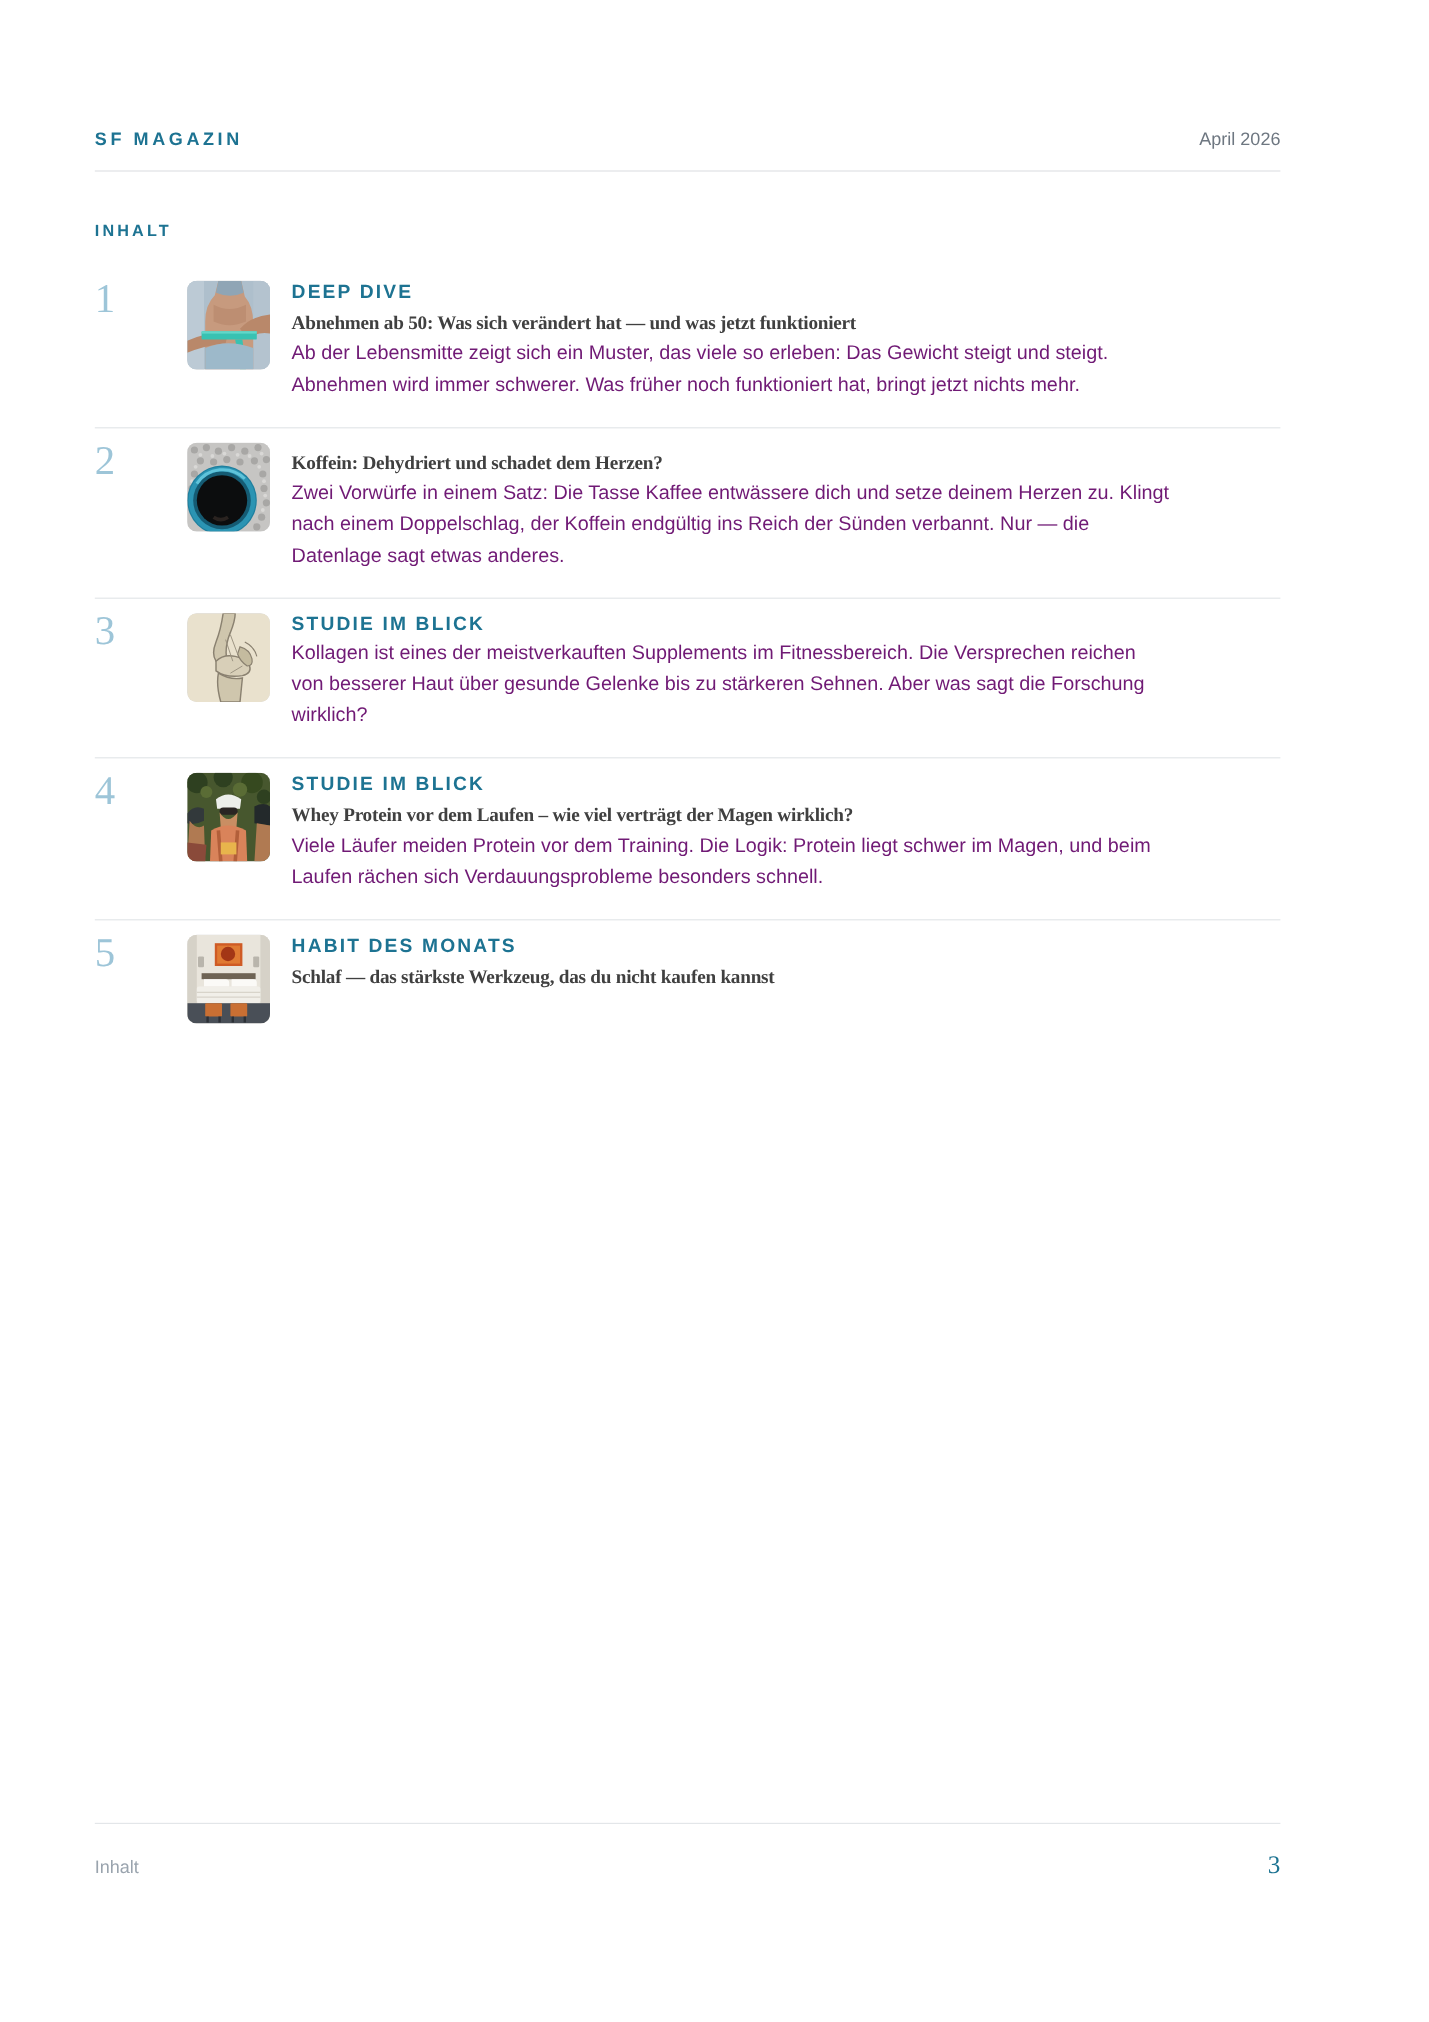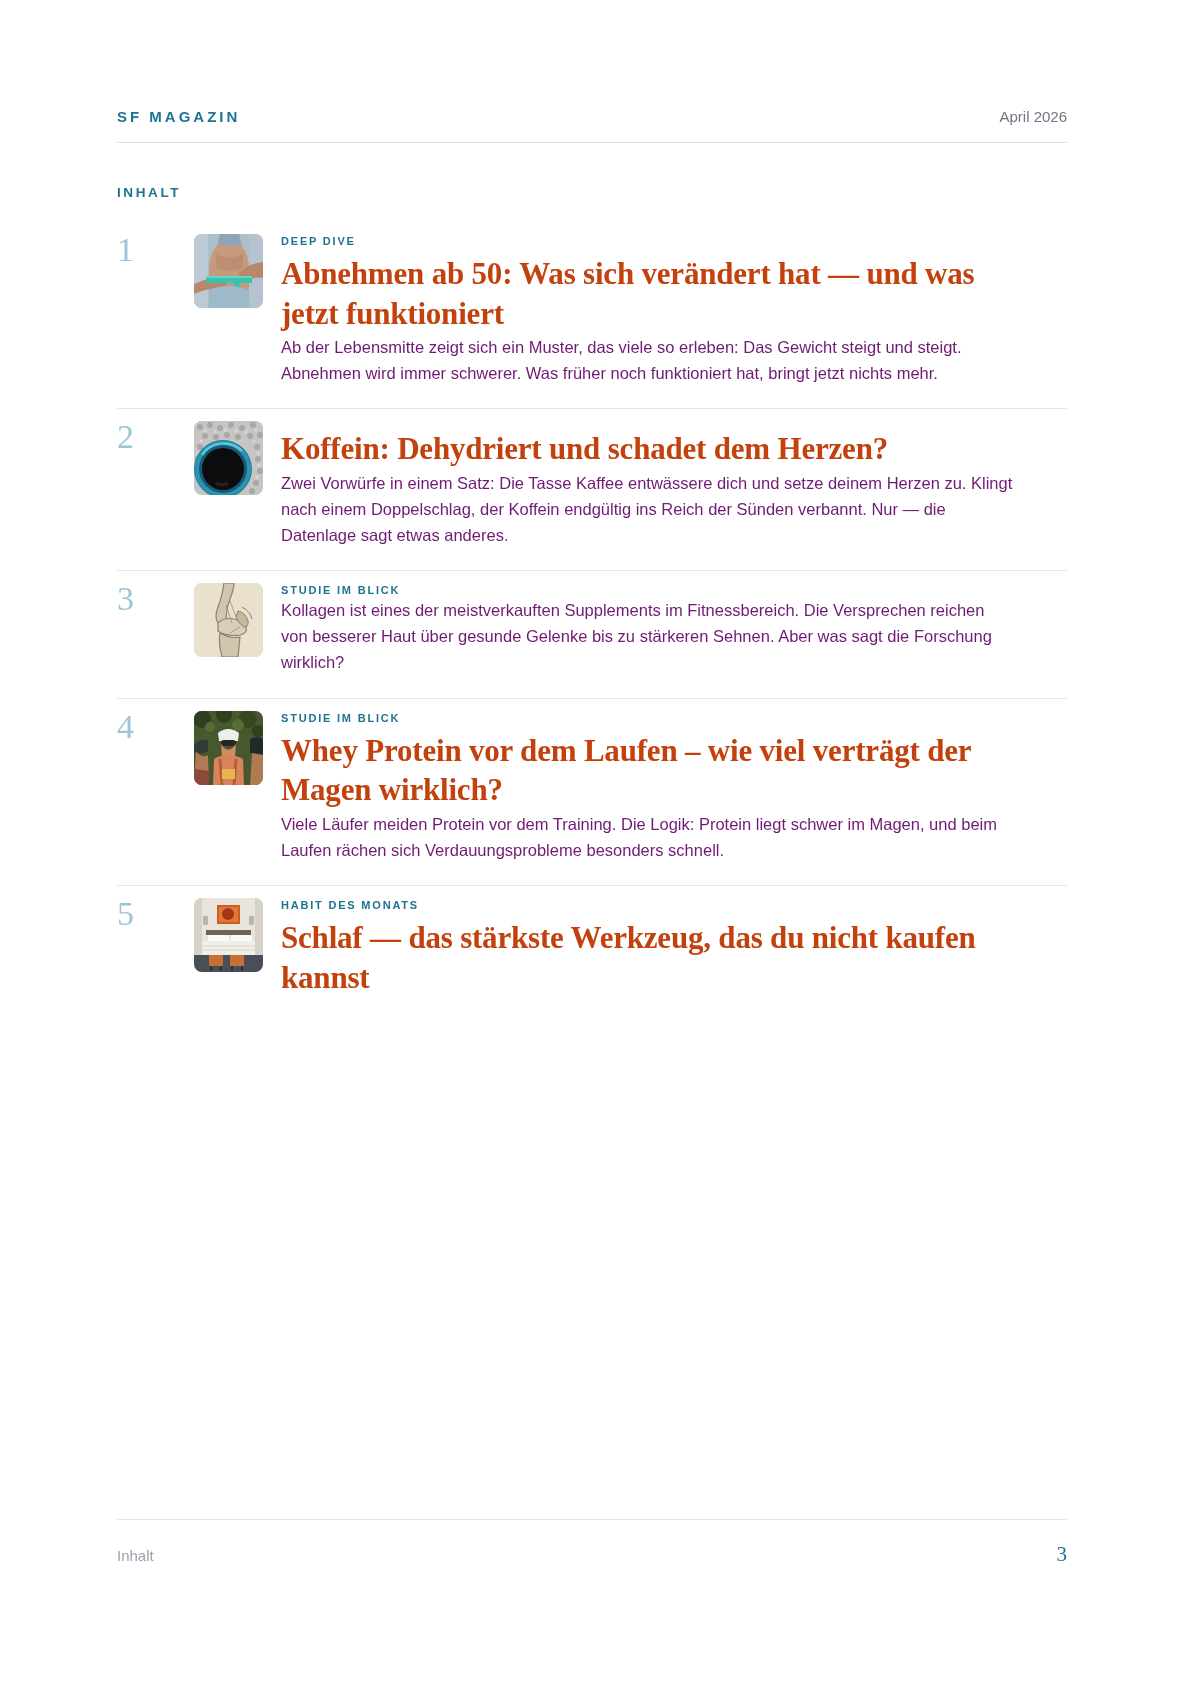--- a/index.html
+++ b/index.html
@@ -1,19 +1,19 @@
 <!DOCTYPE html>
 <html><head>
 <meta charset="utf-8">
 <style>
   * { margin:0; padding:0; box-sizing:border-box; }
   html,body { background:#ffffff; }
   .page {
     width:1191px; height:1685px; margin:0 auto; background:#ffffff;
-    padding:108px 124px 0 117px;
+    padding:108px 124px 0 79px;
     display:flex; flex-direction:column;
     font-family:"Liberation Sans", sans-serif;
     overflow:hidden;
   }
   
   .masthead { display:flex; justify-content:space-between; align-items:baseline; }
   .brand { font-size:15px; font-weight:700; letter-spacing:3px; color:#1d7392; }
   .issue-date { font-size:15px; color:#6e7781; }
   .header-rule { border:none; border-top:1px solid #dfe2e5; margin-top:17px; }
   
@@ -26,24 +26,24 @@
   }
   .toc-item:first-child { padding-top:0; }
   .toc-item:last-child { border-bottom:none; }
   .item-number {
     font-family:"Liberation Serif", serif; font-size:34px; line-height:0.95;
     color:#9dc5d8; font-weight:400;
   }
   .thumb { width:69px; height:74px; border-radius:8px; overflow:hidden; background:#d8d8d8; }
   .thumb svg { display:block; width:100%; height:100%; }
   .item-body { padding-top:1px; }
-  .category { font-size:11px; font-weight:700; letter-spacing:1.8px; color:#1d7392; }
+  .category { font-size:16px; font-weight:700; letter-spacing:1.8px; color:#1d7392; }
   .title {
-    font-family:"Liberation Serif", serif; font-size:31px; font-weight:700;
-    color:#c2410c; line-height:1.28; margin-top:7px; max-width:700px; letter-spacing:-0.2px;
+    font-family:"Liberation Serif", serif; font-size:16px; font-weight:700;
+    color:#404040; line-height:1.28; margin-top:7px; max-width:700px; letter-spacing:-0.2px;
   }
   .description { font-size:16.5px; color:#701a75; line-height:1.58; margin-top:1px; max-width:733px; }
   
   .footer { margin-top:auto; border-top:1px solid #e3e6e9; }
   .footer-row { display:flex; justify-content:space-between; align-items:baseline; padding:22px 0 118px; }
   .footer-label { font-size:15px; color:#9aa4ae; }
   .page-number { font-family:"Liberation Serif", serif; font-size:21px; color:#1d7392; }
 </style>
 </head>
 <body>

